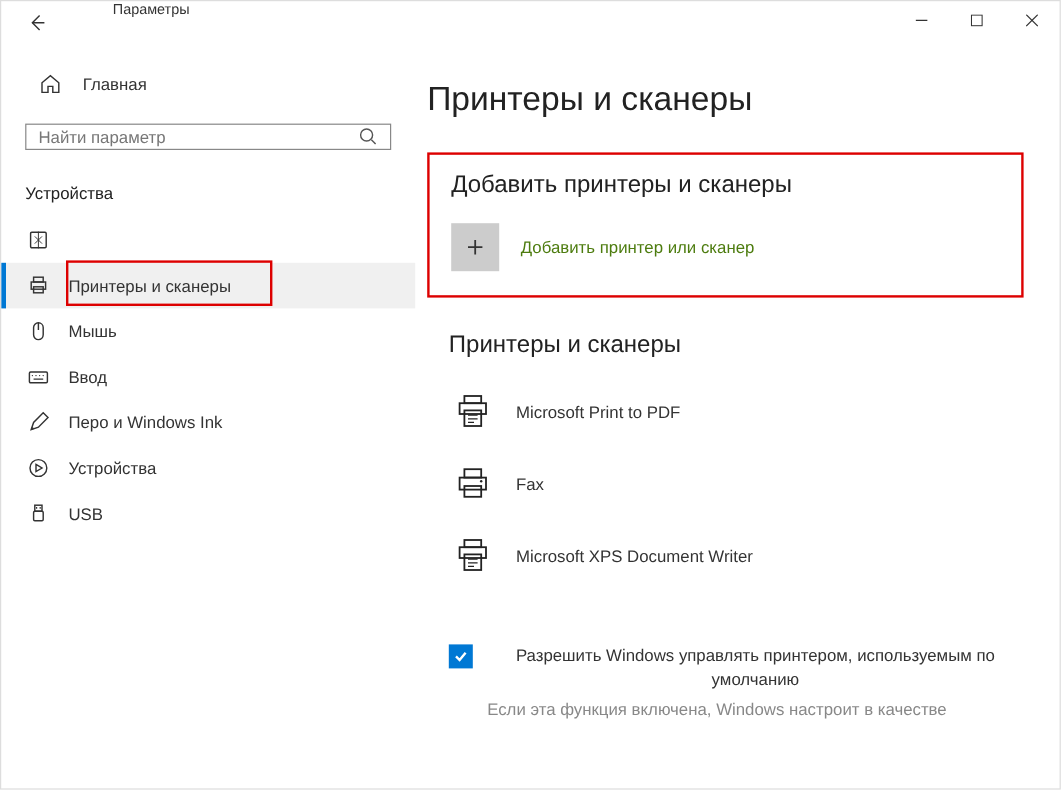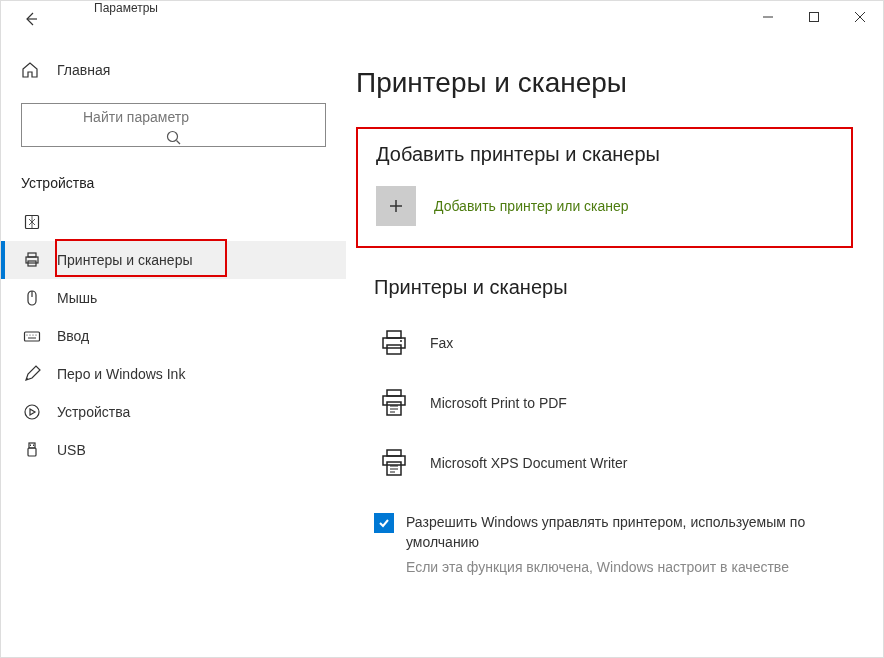--- a/index.html
+++ b/index.html
@@ -7,25 +7,25 @@
     
     .titlebar { height: 36px; display: flex; align-items: flex-start; padding-left: 12px; gap: 31px; }
     .back-btn { width: 36px; height: 36px; display: flex; align-items: center; justify-content: center; cursor: pointer; }
     .title { font-size: 12px; margin-left: 14px; color: #333; }
     .window-controls { position: absolute; top: 0; right: 0; display: flex; }
     .win-ctrl { width: 46px; height: 32px; display: flex; align-items: center; justify-content: center; cursor: pointer; }
     
     .content-wrapper { display: flex; height: calc(100% - 36px); }
     
     .sidebar { width: 345px; padding: 14px 0 0 0; }
-    .home-link { display: flex; align-items: center; padding: 10px 20px; cursor: pointer; }
+    .home-link { display: flex; align-items: center; padding: 10px 32px; cursor: pointer; }
     .home-link svg { margin-right: 18px; }
     .home-link span { font-size: 14px; color: #333; }
     
-    .search-box { margin: 14px 20px 20px 20px; border: 1px solid #888; height: 44px; display: flex; align-items: center; padding: 0 10px; flex-direction: column; }
+    .search-box { margin: 14px 20px 20px 20px; border: 1px solid #888; height: 22px; display: flex; align-items: center; padding: 0 10px; }
     .search-box input { border: none; outline: none; flex: 1; font-size: 14px; color: #555; background: transparent; }
     .search-box input::placeholder { color: #777; }
     
     .category-header { font-size: 14px; font-weight: 400; padding: 8px 20px 12px 20px; color: #222; }
     
     .nav-item { display: flex; align-items: center; padding: 10px 20px 10px 18px; cursor: pointer; border-left: 4px solid transparent; position: relative; }
     .nav-item svg { margin-right: 16px; flex-shrink: 0; }
     .nav-item span { font-size: 14px; color: #333; }
     .nav-item.active { background: #f0f0f0; border-left-color: #0078d4; }
     
@@ -37,21 +37,21 @@
     .add-section { border: 2px solid #d00; padding: 14px 18px 20px 18px; margin-bottom: 28px; position: relative; }
     .section-title { font-size: 20px; font-weight: 400; color: #222; margin-bottom: 20px; }
     .add-row { display: flex; align-items: center; cursor: pointer; }
     .add-btn-square { width: 40px; height: 40px; background: #ccc; display: flex; align-items: center; justify-content: center; margin-right: 18px; }
     .add-row span { font-size: 14px; color: #4d7c0f; }
     
     .device-row { display: flex; align-items: center; padding: 10px 0; cursor: pointer; margin-left: 18px; }
     .device-icon { width: 40px; height: 40px; display: flex; align-items: center; justify-content: center; margin-right: 16px; }
     .device-row span { font-size: 14px; color: #333; }
     
-    .checkbox-row { display: flex; align-items: flex-start; margin-top: 20px; margin-left: 18px; }
+    .checkbox-row { display: flex; align-items: flex-start; margin-top: 44px; margin-left: 18px; text-align: center; }
     .cb { width: 20px; height: 20px; background: #0078d4; display: flex; align-items: center; justify-content: center; margin-right: 12px; flex-shrink: 0; }
     .cb-label { font-size: 14px; color: #333; line-height: 1.4; }
     .hint-text { font-size: 14px; color: #888; margin-left: 50px; margin-top: 6px; line-height: 1.4; }
     
     .section-title-main { font-size: 20px; font-weight: 400; color: #222; margin-bottom: 14px; margin-left: 18px; }
   </style>
 </head>
 <body>
 
 <div class="titlebar">
@@ -179,54 +179,54 @@
         </div>
         <span>Добавить принтер или сканер</span>
       </div>
     </div>
 
     <div class="section-title-main">Принтеры и сканеры</div>
 
     <div class="device-row">
       <div class="device-icon">
         <svg width="30" height="30" viewBox="0 0 30 30">
+            <rect x="4" y="8" width="22" height="9" stroke="#222" stroke-width="1.5" fill="none"></rect>
+            <rect x="8" y="2" width="14" height="6" stroke="#222" stroke-width="1.5" fill="none"></rect>
+            <rect x="8" y="14" width="14" height="13" stroke="#222" stroke-width="1.5" fill="none"></rect>
+            <line x1="11" y1="18" x2="19" y2="18" stroke="#222"></line>
+            <line x1="11" y1="21" x2="19" y2="21" stroke="#222"></line>
+            <line x1="11" y1="24" x2="16" y2="24" stroke="#222"></line>
+          </svg>
+      </div>
+      <span>Microsoft Print to PDF</span>
+    </div>
+
+    <div class="device-row">
+      <div class="device-icon">
+        <svg width="30" height="30" viewBox="0 0 30 30">
             <rect x="4" y="10" width="22" height="10" stroke="#222" stroke-width="1.5" fill="none"></rect>
             <rect x="8" y="3" width="14" height="7" stroke="#222" stroke-width="1.5" fill="none"></rect>
             <rect x="8" y="17" width="14" height="9" stroke="#222" stroke-width="1.5" fill="none"></rect>
             <circle cx="22" cy="13" r="1" fill="#222"></circle>
           </svg>
       </div>
       <span>Fax</span>
     </div>
 
     <div class="device-row">
       <div class="device-icon">
         <svg width="30" height="30" viewBox="0 0 30 30">
             <rect x="4" y="8" width="22" height="9" stroke="#222" stroke-width="1.5" fill="none"></rect>
             <rect x="8" y="2" width="14" height="6" stroke="#222" stroke-width="1.5" fill="none"></rect>
             <rect x="8" y="14" width="14" height="13" stroke="#222" stroke-width="1.5" fill="none"></rect>
             <line x1="11" y1="18" x2="19" y2="18" stroke="#222"></line>
             <line x1="11" y1="21" x2="19" y2="21" stroke="#222"></line>
             <line x1="11" y1="24" x2="16" y2="24" stroke="#222"></line>
           </svg>
       </div>
-      <span>Microsoft Print to PDF</span>
-    </div>
-
-    <div class="device-row">
-      <div class="device-icon">
-        <svg width="30" height="30" viewBox="0 0 30 30">
-            <rect x="4" y="8" width="22" height="9" stroke="#222" stroke-width="1.5" fill="none"></rect>
-            <rect x="8" y="2" width="14" height="6" stroke="#222" stroke-width="1.5" fill="none"></rect>
-            <rect x="8" y="14" width="14" height="13" stroke="#222" stroke-width="1.5" fill="none"></rect>
-            <line x1="11" y1="18" x2="19" y2="18" stroke="#222"></line>
-            <line x1="11" y1="21" x2="19" y2="21" stroke="#222"></line>
-            <line x1="11" y1="24" x2="16" y2="24" stroke="#222"></line>
-          </svg>
-      </div>
       <span>Microsoft XPS Document Writer</span>
     </div>
 
     <div class="checkbox-row">
       <div class="cb">
         <svg width="14" height="14" viewBox="0 0 14 14">
             <path d="M3 7 L6 10 L11 4" stroke="#fff" stroke-width="2" fill="none"></path>
           </svg>
       </div>
       <span class="cb-label">Разрешить Windows управлять принтером, используемым по умолчанию</span>

